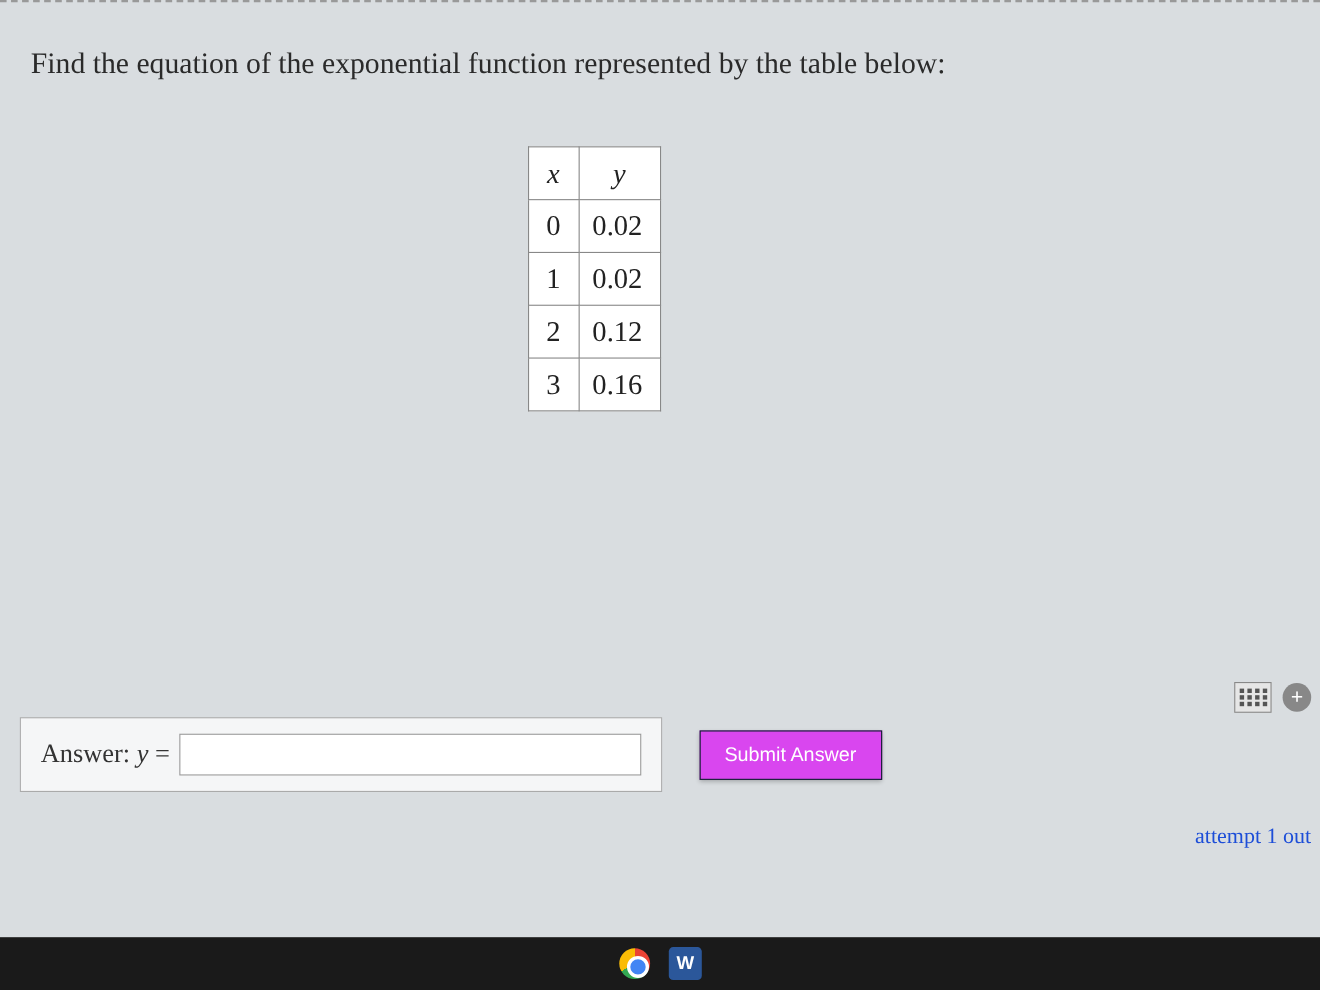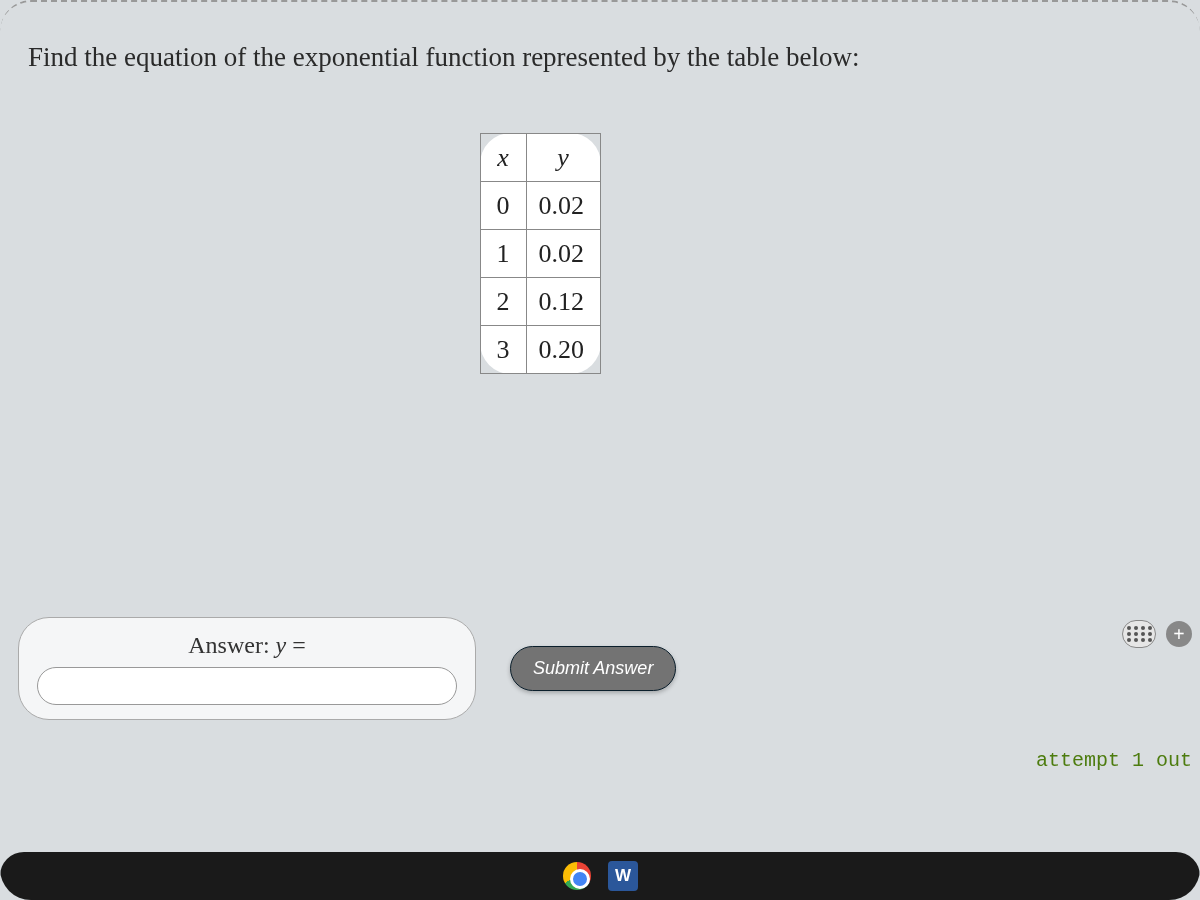--- a/index.html
+++ b/index.html
@@ -1,15 +1,15 @@
 <!DOCTYPE html>
 <html><head>
   <meta charset="utf-8">
   <style>
-    * { box-sizing: border-box; margin: 0; padding: 0; border-radius: 31px; }
+    * { box-sizing: border-box; margin: 0; padding: 0; }
     body {
       width: 1200px;
       height: 900px;
       background: #d9dde0;
       font-family: Georgia, 'Times New Roman', serif;
       overflow: hidden;
       position: relative;
     }
     .content-area {
       position: absolute;
@@ -67,51 +67,49 @@
       align-items: center;
       gap: 10px;
     }
     .answer-box {
       border: 1.5px solid #aaa;
       background: #f5f6f7;
       padding: 14px 18px;
       display: flex;
       align-items: center;
       gap: 8px;
-      flex-direction: column;
     }
     .answer-label {
       font-size: 24px;
       color: #333;
       font-family: Georgia, serif;
     }
     .answer-label .y-var {
       font-style: italic;
       font-family: 'Times New Roman', serif;
     }
     .answer-input {
       width: 420px;
       height: 38px;
       border: 1.5px solid #999;
       background: #fff;
       font-size: 20px;
       padding: 4px 8px;
       font-family: Georgia, serif;
     }
     .submit-btn {
-      background: #737373;
+      background: #d946ef;
       color: #fff;
       border: 1px solid #0b1f2c;
       padding: 11px 22px;
       font-size: 18px;
       font-family: 'Segoe UI', Arial, sans-serif;
       cursor: pointer;
       margin-left: 24px;
       box-shadow: 0 2px 4px rgba(0,0,0,0.25);
-      font-style: italic;
     }
     .tool-icons {
       position: absolute;
       right: 8px;
       bottom: 252px;
       display: flex;
       gap: 10px;
       align-items: center;
     }
     .keypad-icon {
@@ -147,22 +145,22 @@
       align-items: center;
       justify-content: center;
       cursor: pointer;
       line-height: 1;
     }
     .attempt-text {
       position: absolute;
       right: 8px;
       bottom: 128px;
       font-size: 20px;
-      color: #4d7c0f;
-      font-family: Liberation Mono, monospace;
+      color: #1d4ed8;
+      font-family: Liberation Serif, serif;
     }
     .taskbar {
       position: absolute;
       bottom: 0;
       left: 0;
       right: 0;
       height: 48px;
       background: #1a1a1a;
       display: flex;
       align-items: center;
@@ -227,21 +225,21 @@
       <tr>
         <td class="x-col">1</td>
         <td class="y-col">0.02</td>
       </tr>
       <tr>
         <td class="x-col">2</td>
         <td class="y-col">0.12</td>
       </tr>
       <tr>
         <td class="x-col">3</td>
-        <td class="y-col">0.20</td>
+        <td class="y-col">0.16</td>
       </tr>
     </tbody>
       </table>
   </div>
 
   <div class="tool-icons">
     <div class="keypad-icon">
       <div class="dots-row">
           <div class="dot"></div>
           <div class="dot"></div>

